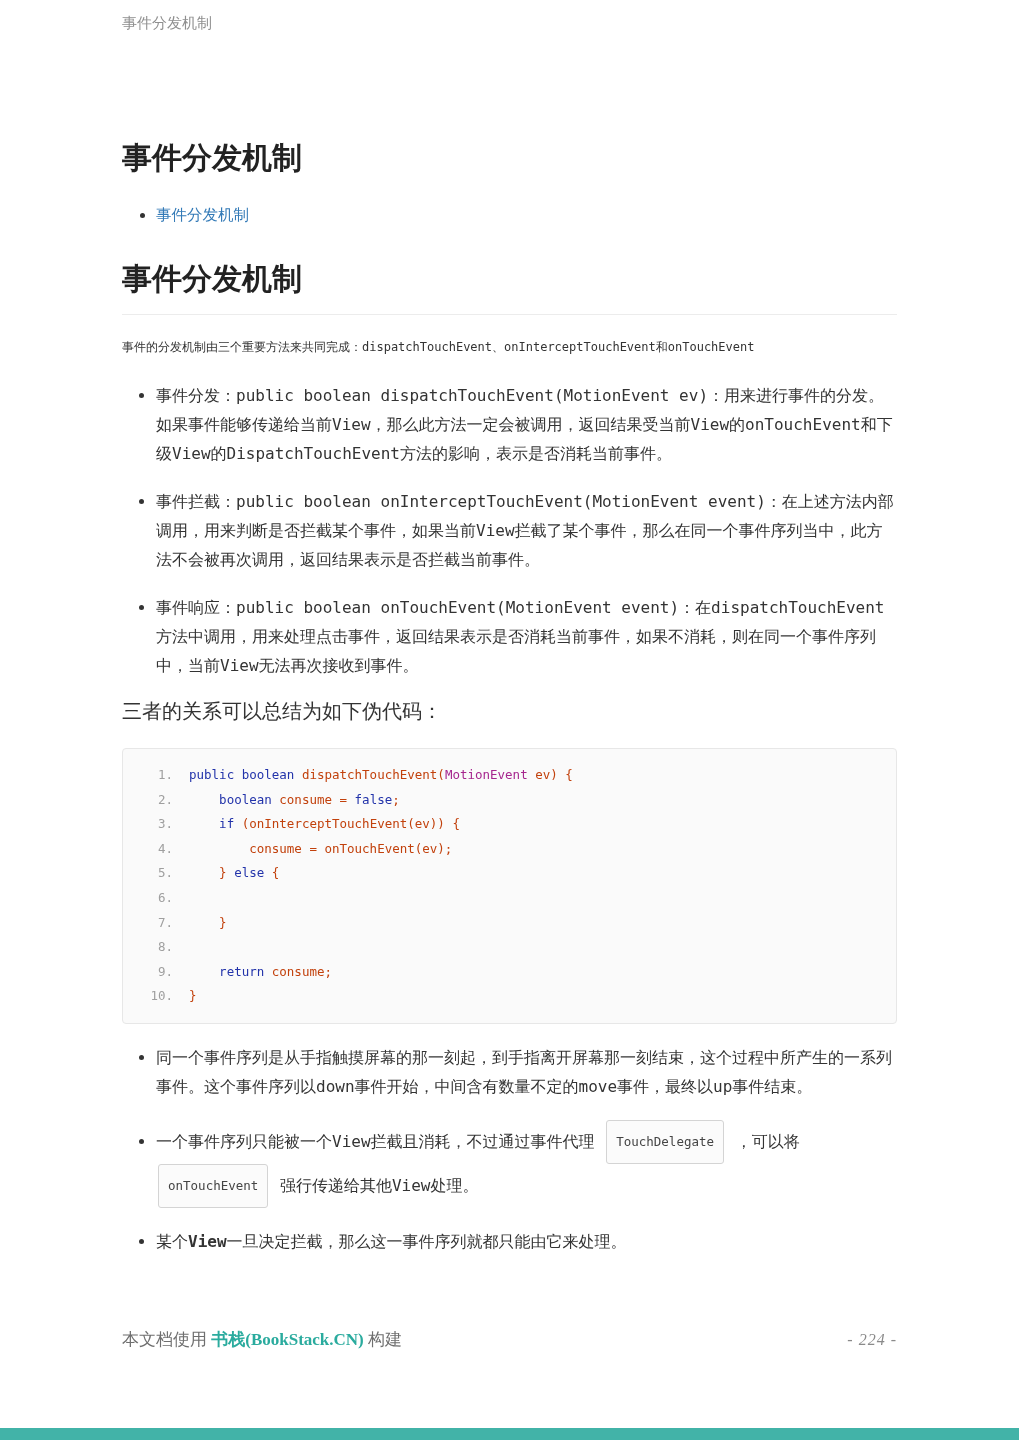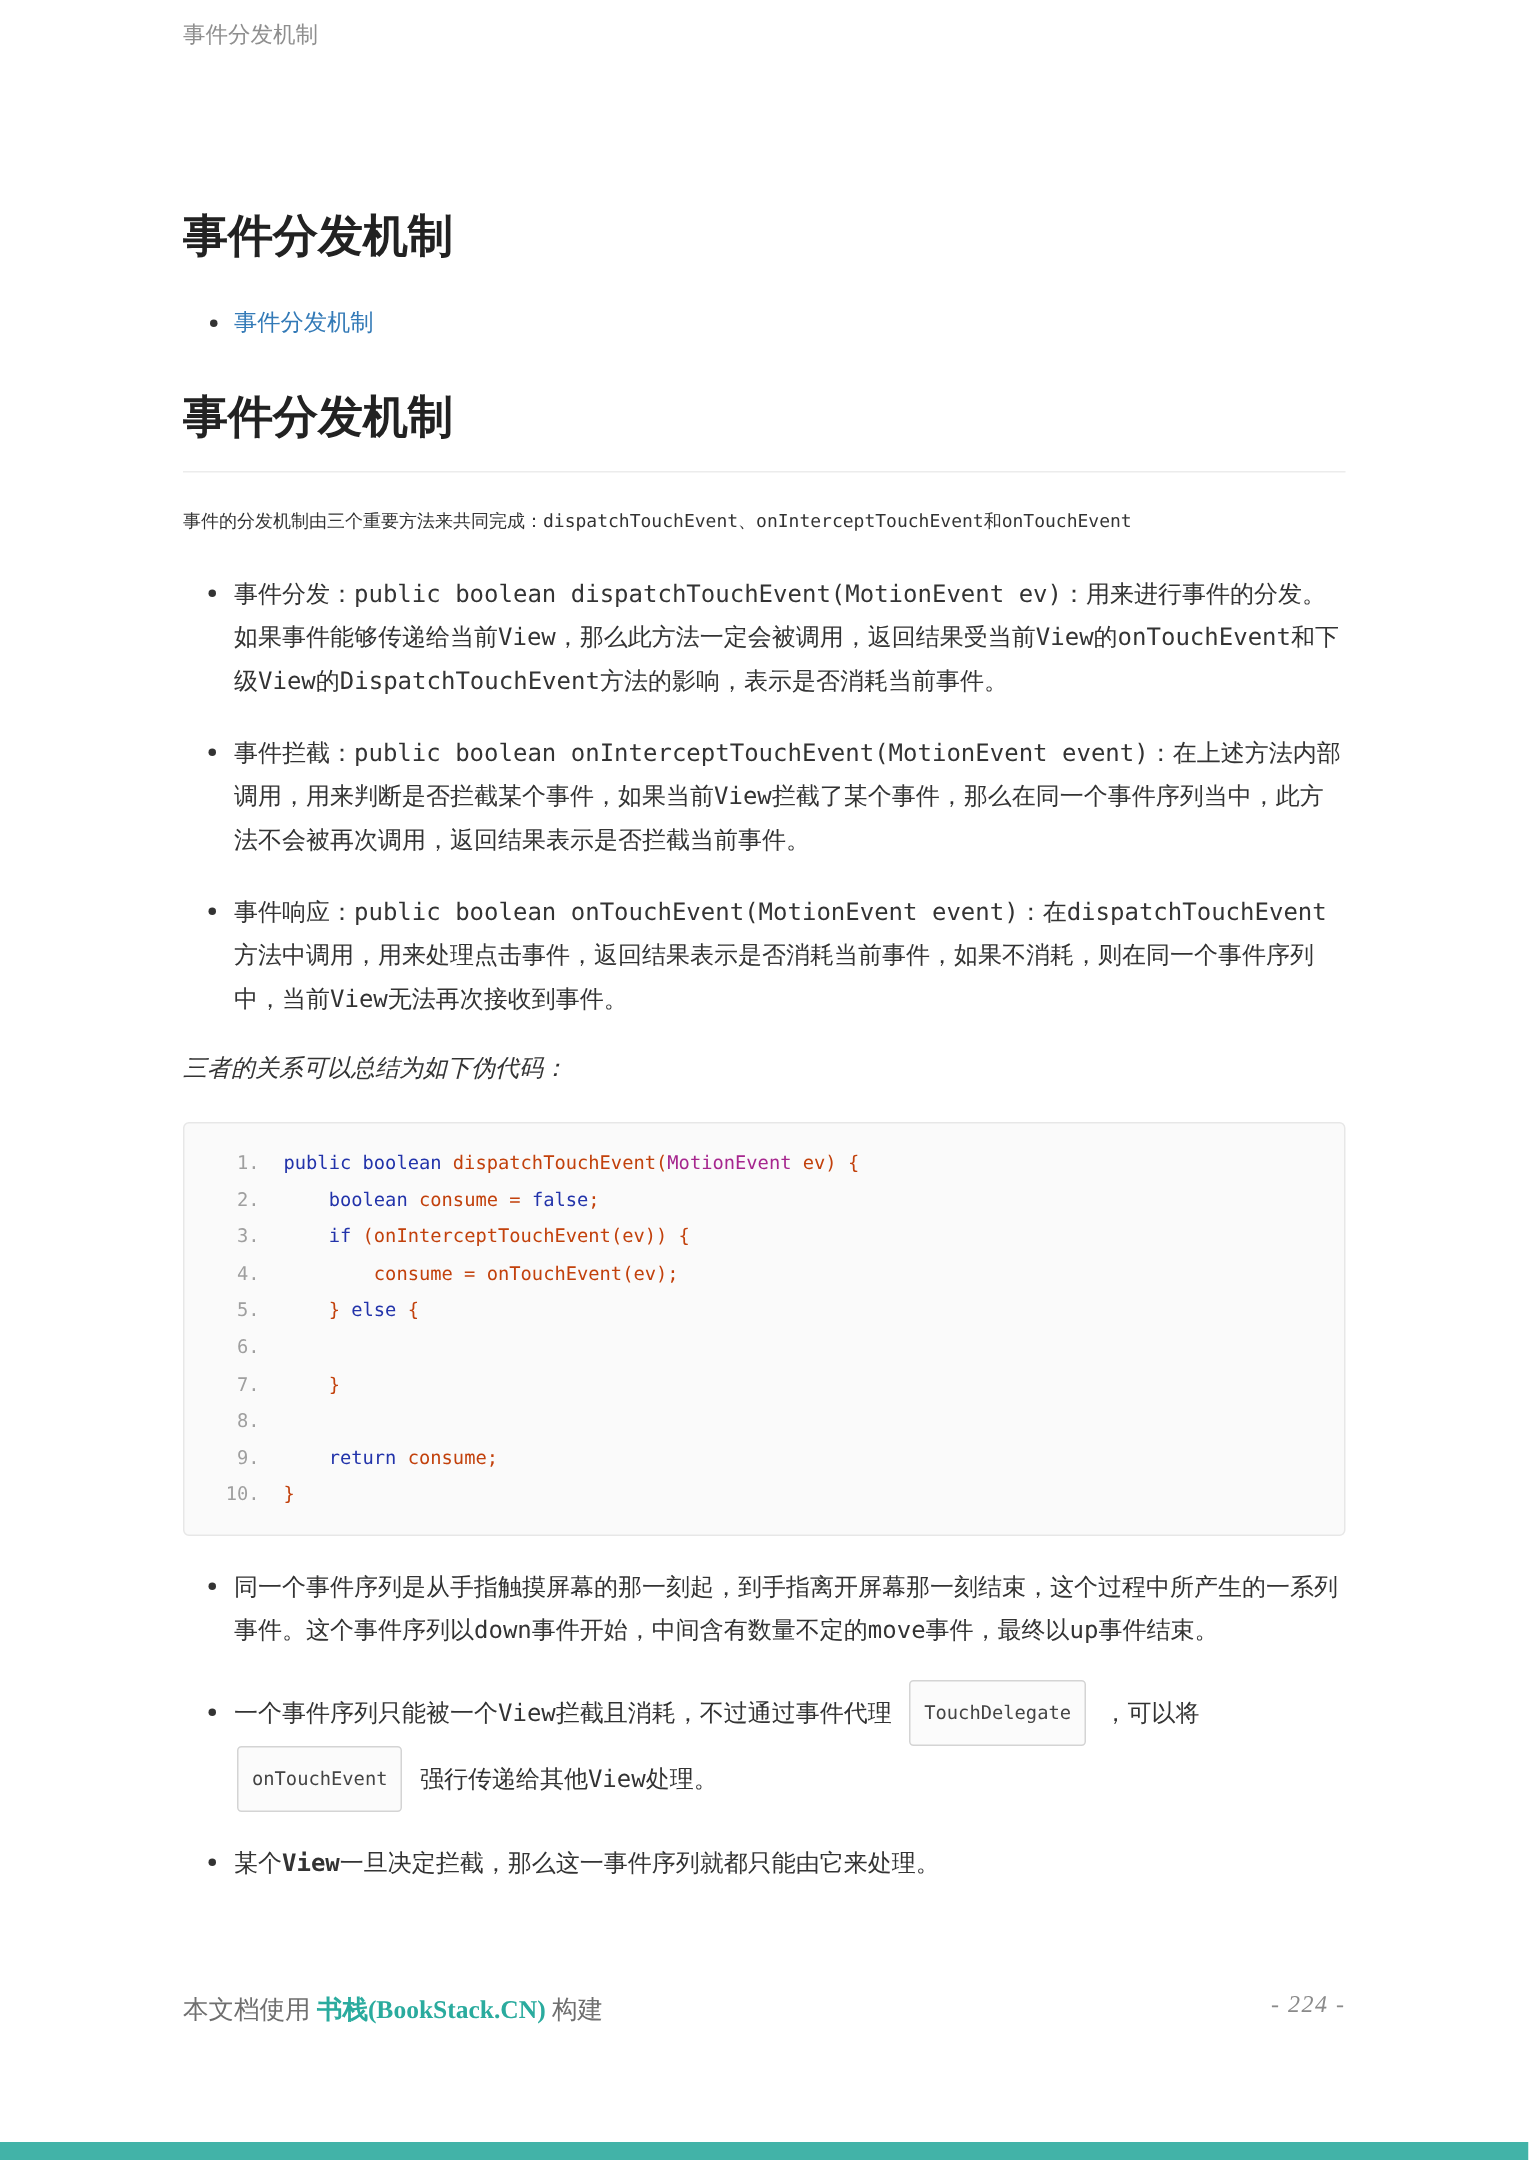--- a/index.html
+++ b/index.html
@@ -64,23 +64,22 @@
     list-style: disc;
   }
   ul.points li {
     font-size: 16px;
     line-height: 29px;
     margin-bottom: 19px;
   }
   ul.points li:last-child { margin-bottom: 0; }
   .lead {
     margin: 17px 0 0 0;
-    font-size: 16px;
+    font-size: 20px;
     line-height: 29px;
-    font-style: italic;
   }
   .codeblock {
     margin-top: 22px;
     background: #fafafa;
     border: 1px solid #e7e7e7;
     border-radius: 4px;
     padding: 14px 16px;
     font-size: 12.5px;
   }
   .code-line {
@@ -115,21 +114,21 @@
     margin: 0 2px;
     vertical-align: 1px;
   }
   .footer {
     position: absolute;
     top: 1328px;
     left: 122px;
     right: 122px;
     display: flex;
     justify-content: space-between;
-    align-items: flex-start;
+    align-items: center;
     font-family: "Liberation Serif", "DejaVu Serif", serif;
     font-size: 17px;
     color: #6f6f6f;
   }
   .footer-link {
     color: var(--accent-teal, #2aab9e);
     font-weight: 700;
     text-decoration: none;
     cursor: pointer;
   }

